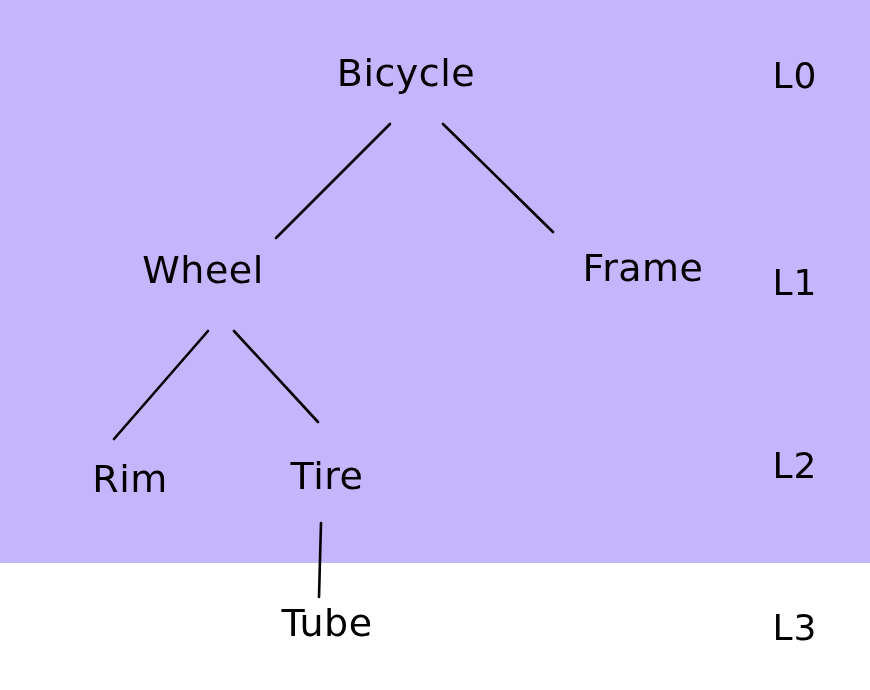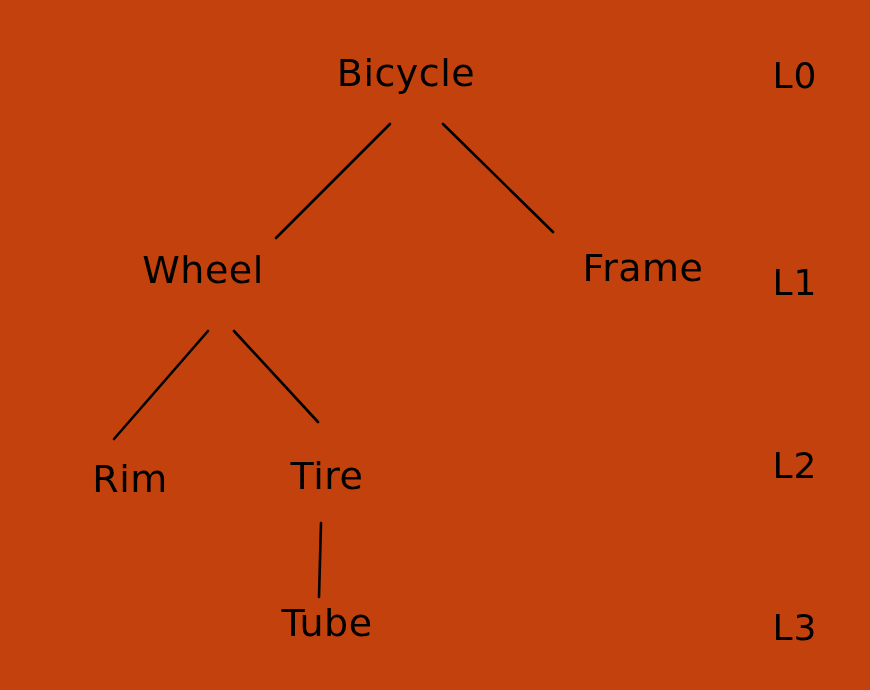--- a/index.html
+++ b/index.html
@@ -10,22 +10,22 @@
   }
   body {
     width: 870px;
     height: 690px;
     overflow: hidden;
     font-family: "DejaVu Sans", sans-serif;
   }
   #diagram-root {
     position: relative;
     width: 870px;
-    height: 690px;
-    background: #c2410c;
+    height: 563px;
+    background: #c4b5fd;
   }
   #tree-svg {
     position: absolute;
     top: 0;
     left: 0;
     width: 870px;
     height: 690px;
     display: block;
   }
   .node-label {

